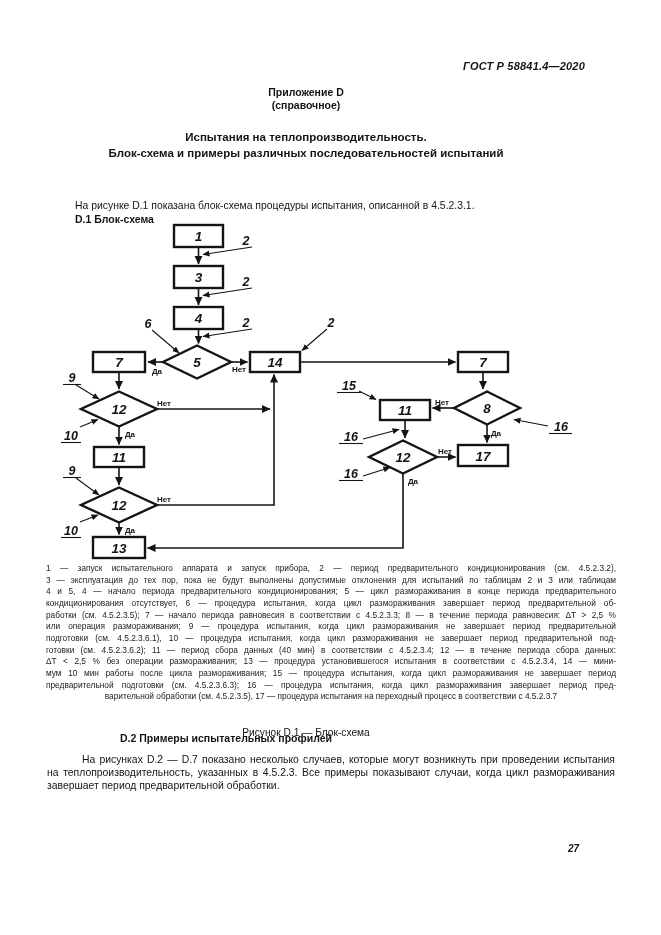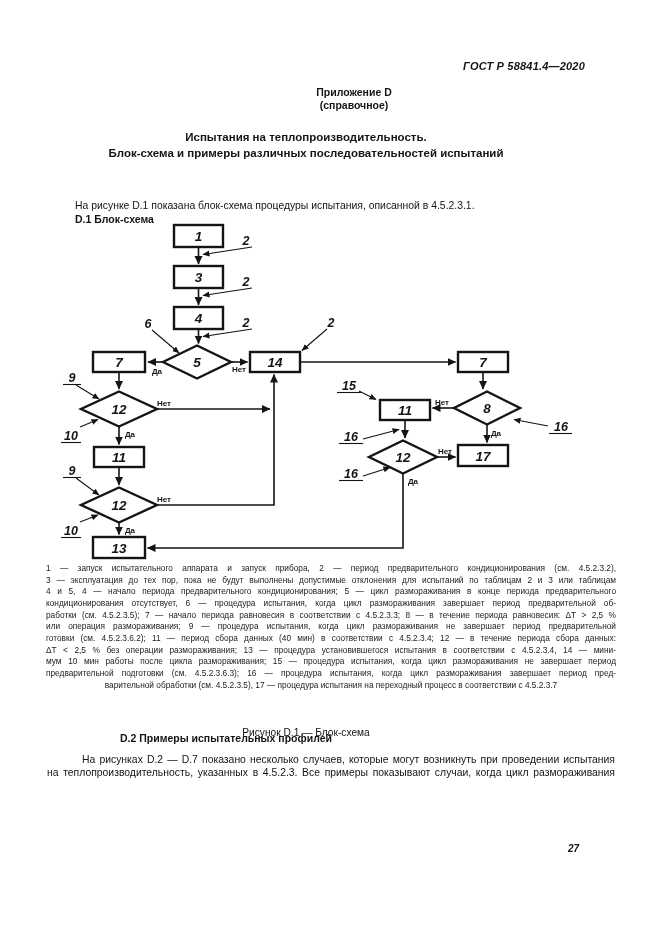--- a/index.html
+++ b/index.html
@@ -4,21 +4,21 @@
 <style>
   html,body{margin:0;padding:0;background:#e8e8e8;}
   .page{
     position:relative;width:661px;height:935px;background:#ffffff;
     font-family:"Liberation Sans",sans-serif;color:#141414;overflow:hidden;
     margin:0 auto;
   }
   .abs{position:absolute;}
   .doc-number{top:60px;right:76px;font-size:11px;font-weight:bold;letter-spacing:.2px;font-style:italic;}
   .center-block{left:0;width:612px;text-align:center;}
-  .appendix{top:86px;font-size:10.5px;font-weight:bold;line-height:13px;padding-left:48px;}
+  .appendix{top:86px;font-size:10.5px;font-weight:bold;line-height:13px;}
   .main-title{top:130px;font-size:11.5px;font-weight:bold;line-height:15.5px;}
   .h-d1{left:75px;top:181px;font-size:10.5px;font-weight:bold;margin-top:32px;}
   .p-d1{left:75px;top:200px;font-size:10.4px;}
   .legend{left:46px;top:563px;width:570px;font-size:8.3px;line-height:11.65px;color:#1b1b1b;}
   .legend .jl{text-align:justify;text-align-last:justify;white-space:nowrap;}
   .legend .cl{text-align:center;}
   .caption{top:708px;font-size:10.2px;margin-top:19px;}
   .h-d2{left:73px;top:732px;font-size:10.5px;font-weight:bold;margin-left:47px;}
   .p-d2{left:47px;top:753px;width:568px;font-size:10.4px;line-height:13.2px;}
   .p-d2 .jl{text-align:justify;text-align-last:justify;white-space:nowrap;}
@@ -209,31 +209,33 @@
     </g>
   </svg>
 
   <div class="abs legend">
     <div class="jl">1 — запуск испытательного аппарата и запуск прибора, 2 — период предварительного кондиционирования (см. 4.5.2.3.2),</div>
     <div class="jl">3 — эксплуатация до тех пор, пока не будут выполнены допустимые отклонения для испытаний по таблицам 2 и 3 или таблицам</div>
     <div class="jl">4 и 5, 4 — начало периода предварительного кондиционирования; 5 — цикл размораживания в конце периода предварительного</div>
     <div class="jl">кондиционирования отсутствует, 6 — процедура испытания, когда цикл размораживания завершает период предварительной об-</div>
     <div class="jl">работки (см. 4.5.2.3.5); 7 — начало периода равновесия в соответствии с 4.5.2.3.3; 8 — в течение периода равновесия: ΔT &gt; 2,5 %</div>
     <div class="jl">или операция размораживания; 9 — процедура испытания, когда цикл размораживания не завершает период предварительной</div>
+    <div class="jl">подготовки (см. 4.5.2.3.6.1), 10 — процедура испытания, когда цикл размораживания не завершает период предварительной под-</div>
     <div class="jl">готовки (см. 4.5.2.3.6.2); 11 — период сбора данных (40 мин) в соответствии с 4.5.2.3.4; 12 — в течение периода сбора данных:</div>
     <div class="jl">ΔT &lt; 2,5 % без операции размораживания; 13 — процедура установившегося испытания в соответствии с 4.5.2.3.4, 14 — мини-</div>
     <div class="jl">мум 10 мин работы после цикла размораживания; 15 — процедура испытания, когда цикл размораживания не завершает период</div>
     <div class="jl">предварительной подготовки (см. 4.5.2.3.6.3); 16 — процедура испытания, когда цикл размораживания завершает период пред-</div>
     <div class="cl">варительной обработки (см. 4.5.2.3.5), 17 — процедура испытания на переходный процесс в соответствии с 4.5.2.3.7</div>
   </div>
 
   <div class="abs center-block caption">Рисунок D.1 — Блок-схема</div>
 
   <div class="abs h-d2">D.2 Примеры испытательных профилей</div>
 
   <div class="abs p-d2">
     <div class="jl indent">На рисунках D.2 — D.7 показано несколько случаев, которые могут возникнуть при проведении испытания</div>
     <div class="jl">на теплопроизводительность, указанных в 4.5.2.3. Все примеры показывают случаи, когда цикл размораживания</div>
+    <div>завершает период предварительной обработки.</div>
   </div>
 
   <div class="abs page-number">27</div>
 
 </div>
 
 </body></html>

